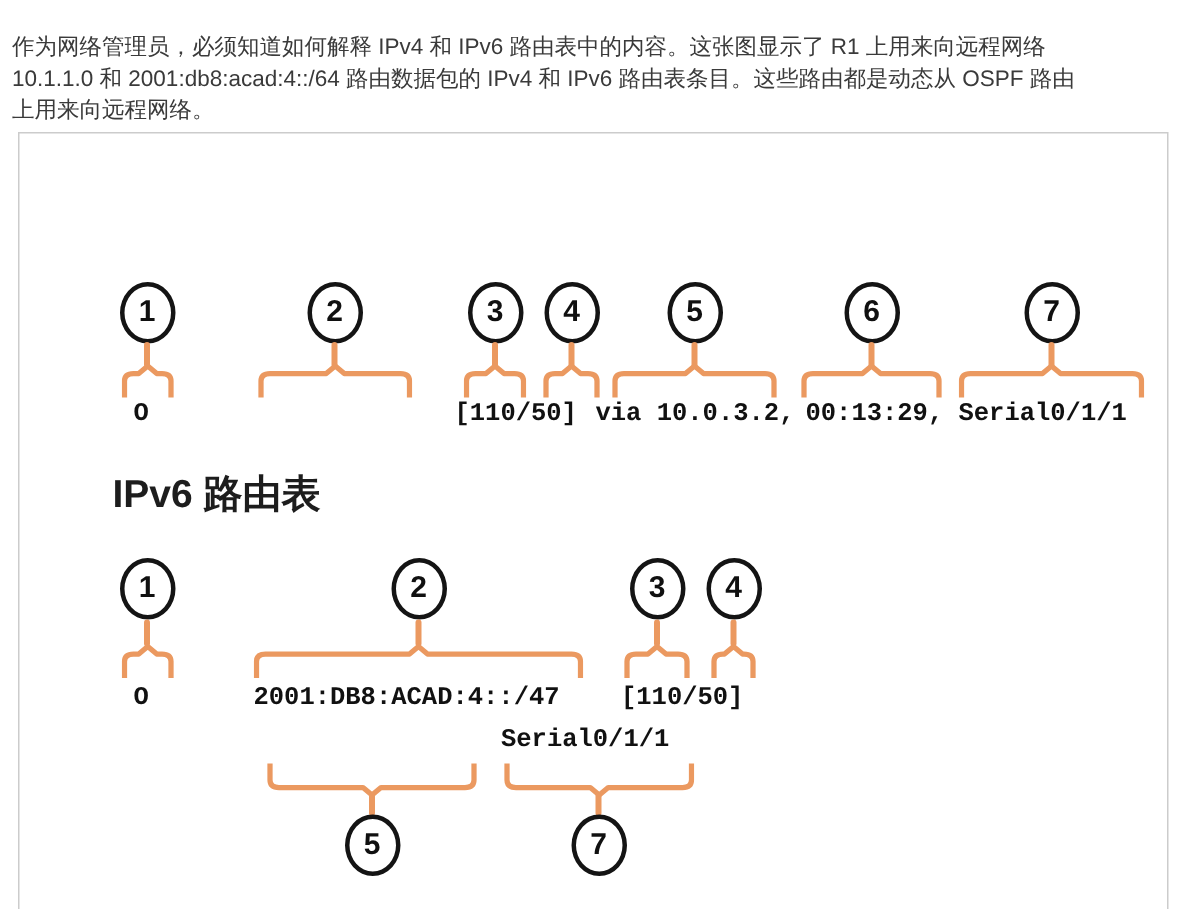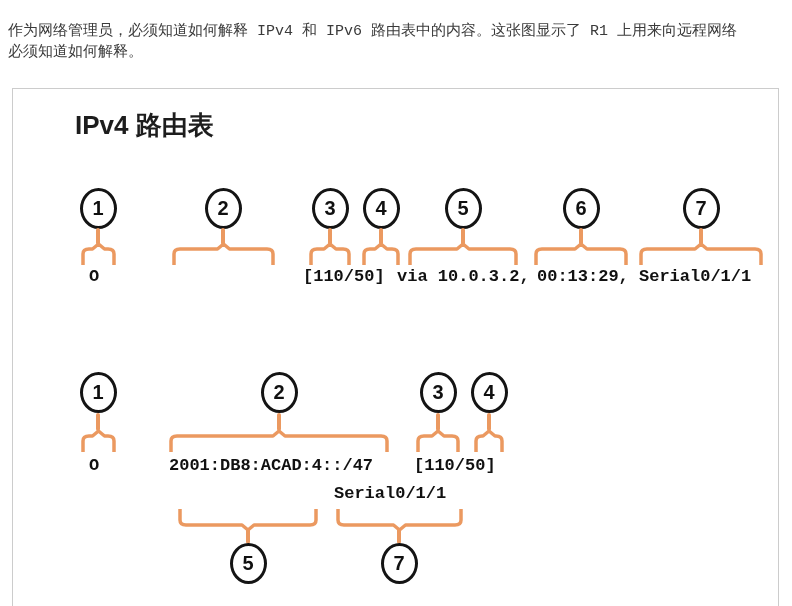--- a/index.html
+++ b/index.html
@@ -5,21 +5,21 @@
   :root{ --brace:#EB9960; --ink:#111111; }
   html,body{margin:0;padding:0;}
   body{
     width:792px;height:606px;overflow:hidden;background:#ffffff;
     font-family:"Liberation Sans","DejaVu Sans",sans-serif;position:relative;
   }
   .intro{
     position:absolute;left:8px;top:6px;width:780px;
     font-size:15px;line-height:21px;color:#3a3a3a;
   }
-  .intro .line{display:block;font-family:Liberation Mono, monospace;}
+  .intro .line{display:block;}
   .figure-box{
     position:absolute;left:12px;top:88px;width:767px;height:540px;
     border:1px solid #cccccc;background:#ffffff;box-sizing:border-box;
   }
   .sec-title{
     position:absolute;left:62px;margin:0;
     font-size:26px;font-weight:bold;color:#1d1d1d;line-height:32px;
   }
   .circle{
     position:absolute;width:37px;height:41px;box-sizing:border-box;
@@ -35,26 +35,26 @@
     position:absolute;
     font-family:"Liberation Mono","DejaVu Sans Mono",monospace;
     font-weight:700;font-size:17px;color:#111;white-space:pre;
   }
 </style>
 </head>
 <body>
 
 <p class="intro">
   <span class="line">作为网络管理员，必须知道如何解释 IPv4 和 IPv6 路由表中的内容。这张图显示了 R1 上用来向远程网络</span>
-  <span class="line">必须知道如何解释。</span>
+  <span class="line">10.1.1.0 和 2001:db8:acad:4::/64 路由数据包的 IPv4 和 IPv6 路由表条目。这些路由都是动态从 OSPF 路由</span>
+  <span class="line">上用来向远程网络。</span>
 </p>
 
 <div class="figure-box">
 
-  <h2 class="sec-title" style="top:20px">IPv4 路由表</h2>
 
   <div class="circle" style="left:66.5px;top:99px">1</div>
   <div class="circle" style="left:191.5px;top:99px">2</div>
   <div class="circle" style="left:298.5px;top:99px">3</div>
   <div class="circle" style="left:349.5px;top:99px">4</div>
   <div class="circle" style="left:431.5px;top:99px">5</div>
   <div class="circle" style="left:549.5px;top:99px">6</div>
   <div class="circle" style="left:669.5px;top:99px">7</div>
 
   <div class="stem" style="left:83.25px;top:139px;height:17px"></div>
@@ -86,20 +86,21 @@
   <div class="brace" style="left:626px;top:152px"><svg width="124" height="24" viewBox="0 0 124 24" xmlns="http://www.w3.org/2000/svg">
         <path d="M 2 24 L 2 13 Q 2 8 8 8 L 56 8 L 62 3 L 68 8 L 116 8 Q 122 8 122 13 L 122 24" fill="none" stroke="var(--brace)" stroke-width="3.5" stroke-linecap="round" stroke-linejoin="round"></path>
       </svg></div>
 
   <span class="mono" style="left:76px;top:178px">O</span>
   <span class="mono" style="left:290px;top:178px">[110/50]</span>
   <span class="mono" style="left:384px;top:178px">via 10.0.3.2,</span>
   <span class="mono" style="left:524px;top:178px">00:13:29,</span>
   <span class="mono" style="left:626px;top:178px">Serial0/1/1</span>
 
+  <h2 class="sec-title" style="top:224px">IPv6 路由表</h2>
 
   <div class="circle" style="left:66.5px;top:283px">1</div>
   <div class="circle" style="left:247.5px;top:283px">2</div>
   <div class="circle" style="left:406.5px;top:283px">3</div>
   <div class="circle" style="left:457.5px;top:283px">4</div>
 
   <div class="stem" style="left:83.25px;top:324px;height:18px"></div>
   <div class="stem" style="left:264.25px;top:324px;height:18px"></div>
   <div class="stem" style="left:423.25px;top:324px;height:18px"></div>
   <div class="stem" style="left:474.25px;top:324px;height:18px"></div>

